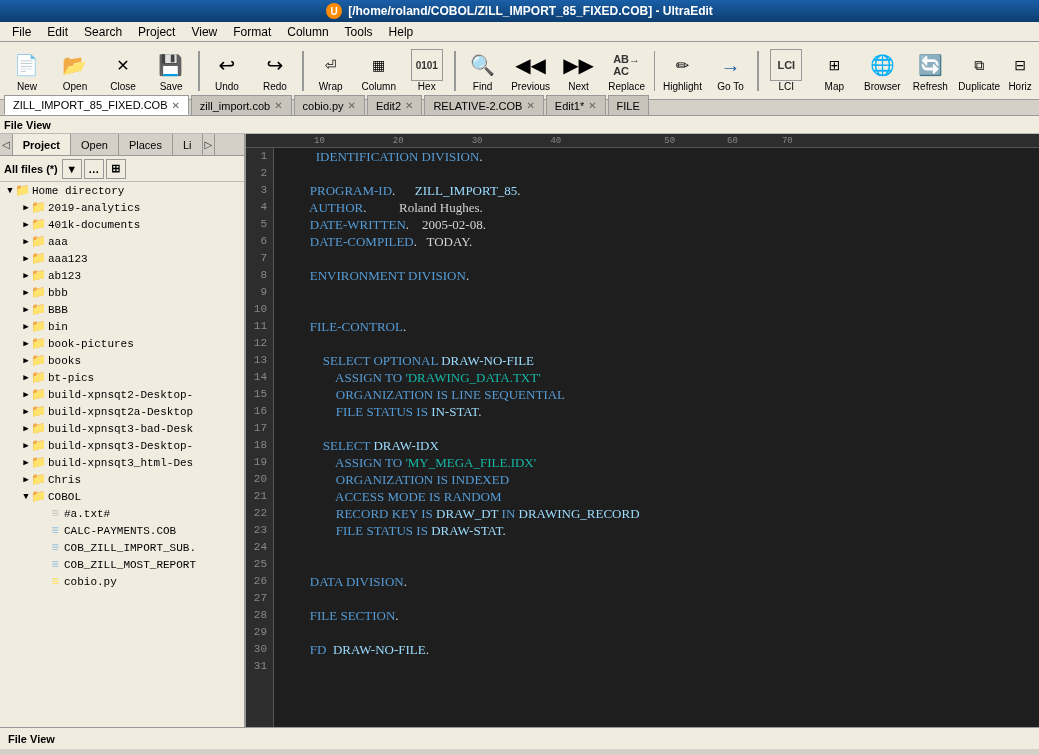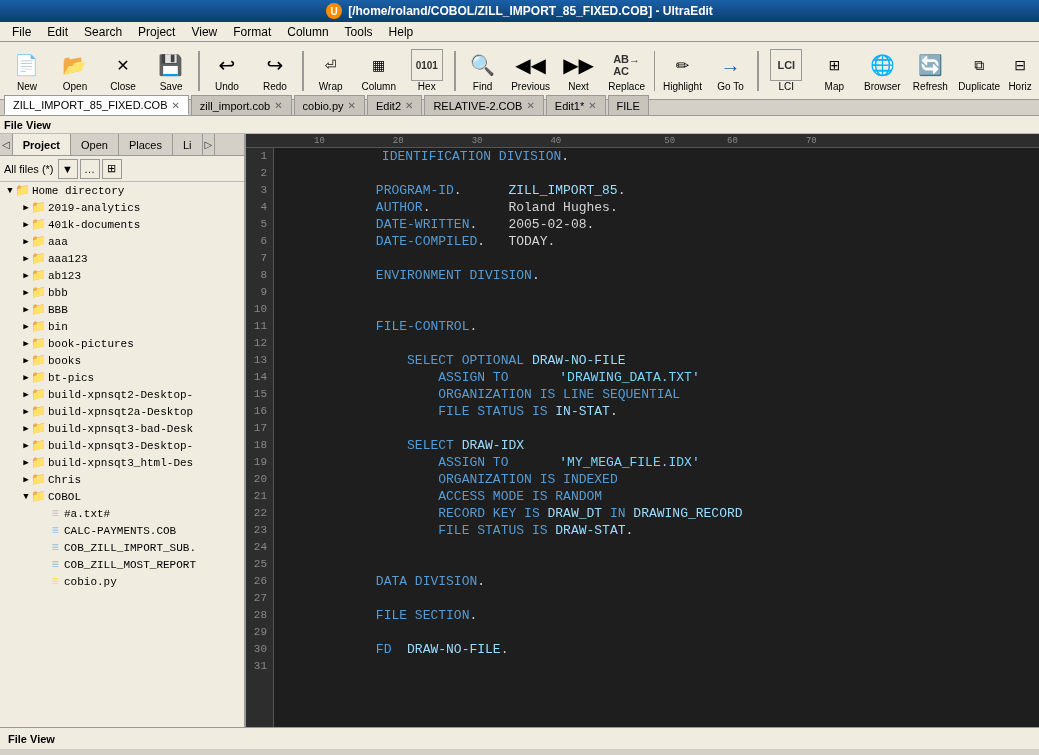--- a/index.html
+++ b/index.html
@@ -162,20 +162,21 @@
     }
     
     
     #sidebar-toolbar {
       display: flex;
       align-items: center;
       padding: 2px 4px;
       border-bottom: 1px solid #bbb;
       gap: 2px;
       height: 26px;
+      font-weight: bold;
     }
     .sidebar-tool-btn {
       width: 20px; height: 20px;
       border: 1px solid #999;
       background: #f0ece0;
       cursor: pointer;
       display: flex; align-items: center; justify-content: center;
       font-size: 11px;
     }
     
@@ -256,31 +257,32 @@
       border-right: 1px solid #555;
     }
     .line-num {
       display: block;
       font-size: 11px;
       line-height: 17px;
       color: #888;
     }
     #code-content {
       flex: 1;
-      padding: 0 16px;
+      padding: 0 0;
       overflow-x: auto;
+      font-family: Liberation Serif, serif;
     }
     .code-line {
       display: block;
       line-height: 17px;
       white-space: pre;
       color: #d4d4d4;
     }
     .code-line .kw { color: #569cd6; }
-    .code-line .str { color: #7dd3fc; margin-left: 43px; }
+    .code-line .str { color: #14b8a6; }
     .code-line .ident { color: #9cdcfe; }
     .code-line .normal { color: #d4d4d4; }
     
     
     #file-view-label {
       background: #f0ece0;
       border-top: 1px solid #999;
       height: 22px;
       display: flex;
       align-items: center;
@@ -615,21 +617,21 @@
 
   <div id="editor-area">
 
     <div id="ruler">
       <span class="ruler-tick" style="margin-left:40px;">10</span>
       <span class="ruler-tick" style="margin-left:68px;">20</span>
       <span class="ruler-tick" style="margin-left:68px;">30</span>
       <span class="ruler-tick" style="margin-left:68px;">40</span>
       <span class="ruler-tick" style="margin-left:103px;">50</span>
       <span class="ruler-tick" style="margin-left:52px;">60</span>
-      <span class="ruler-tick" style="margin-left:68px;">70</span>
+      <span class="ruler-tick" style="margin-left:44px;">70</span>
     </div>
 
     <div id="code-area">
       <div id="line-numbers">
         <span class="line-num">1</span>
         <span class="line-num">2</span>
         <span class="line-num">3</span>
         <span class="line-num">4</span>
         <span class="line-num">5</span>
         <span class="line-num">6</span>

